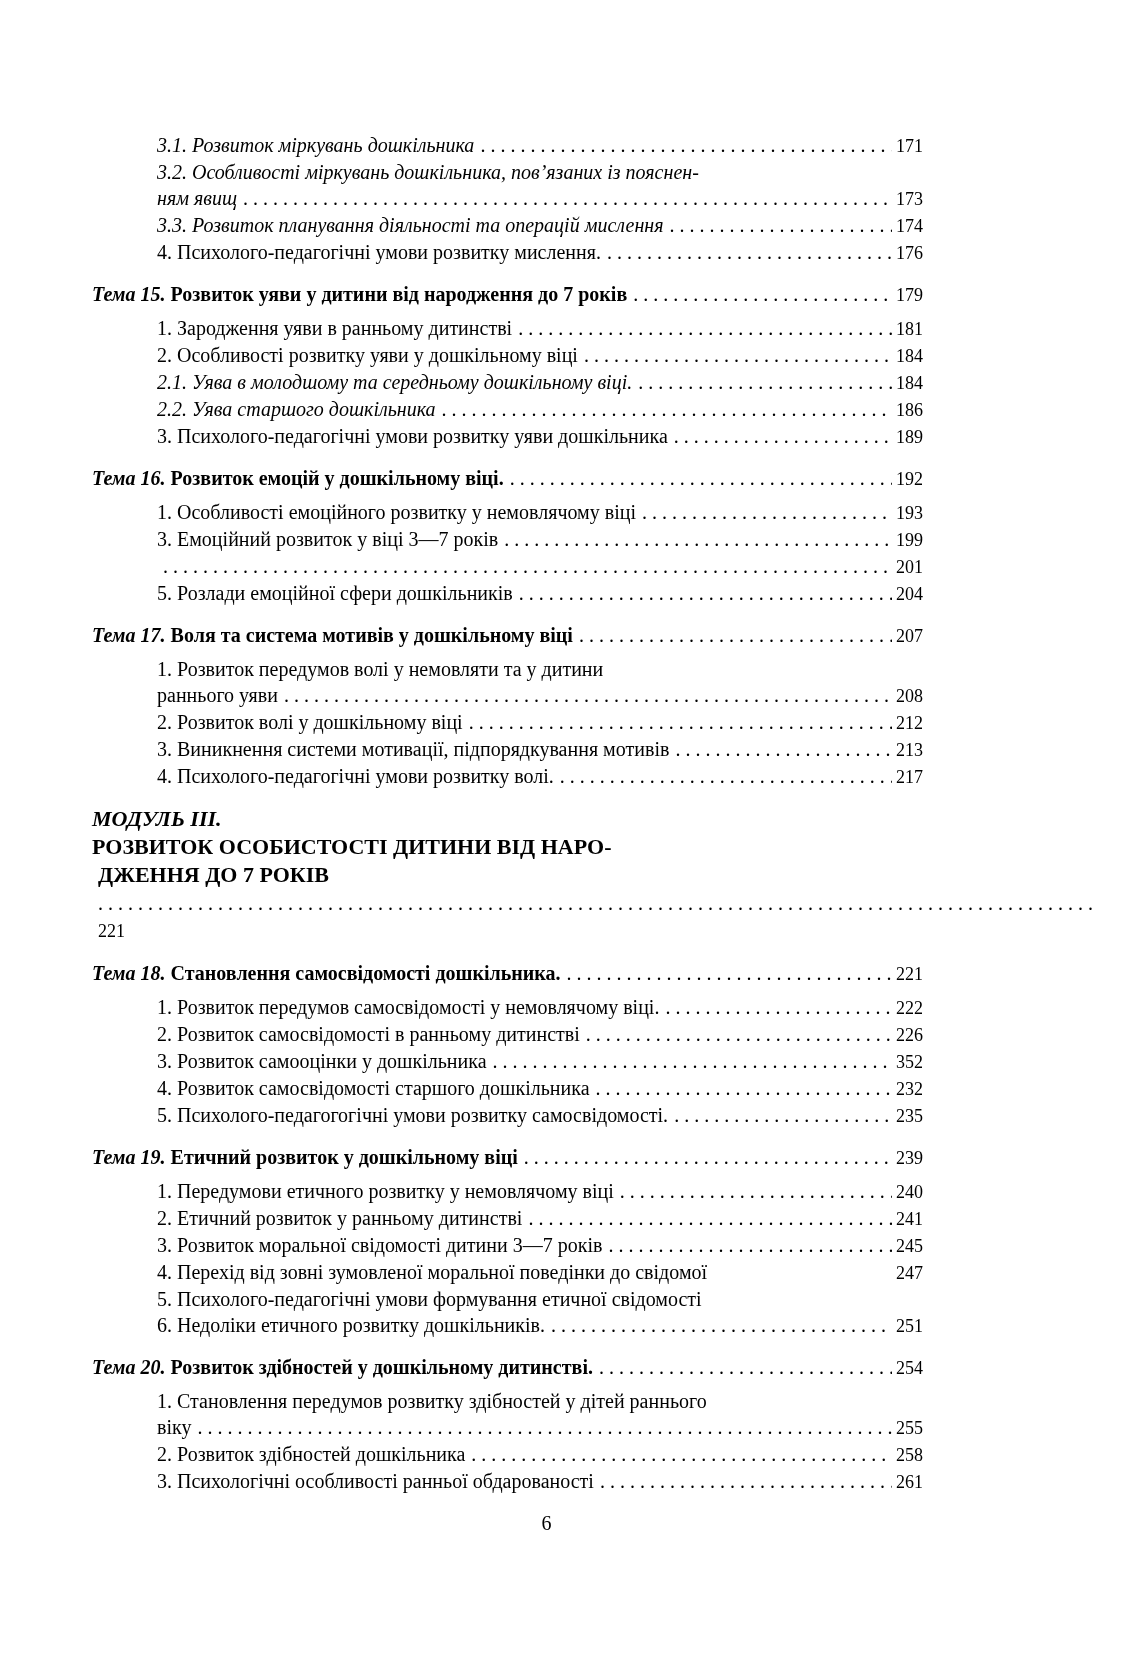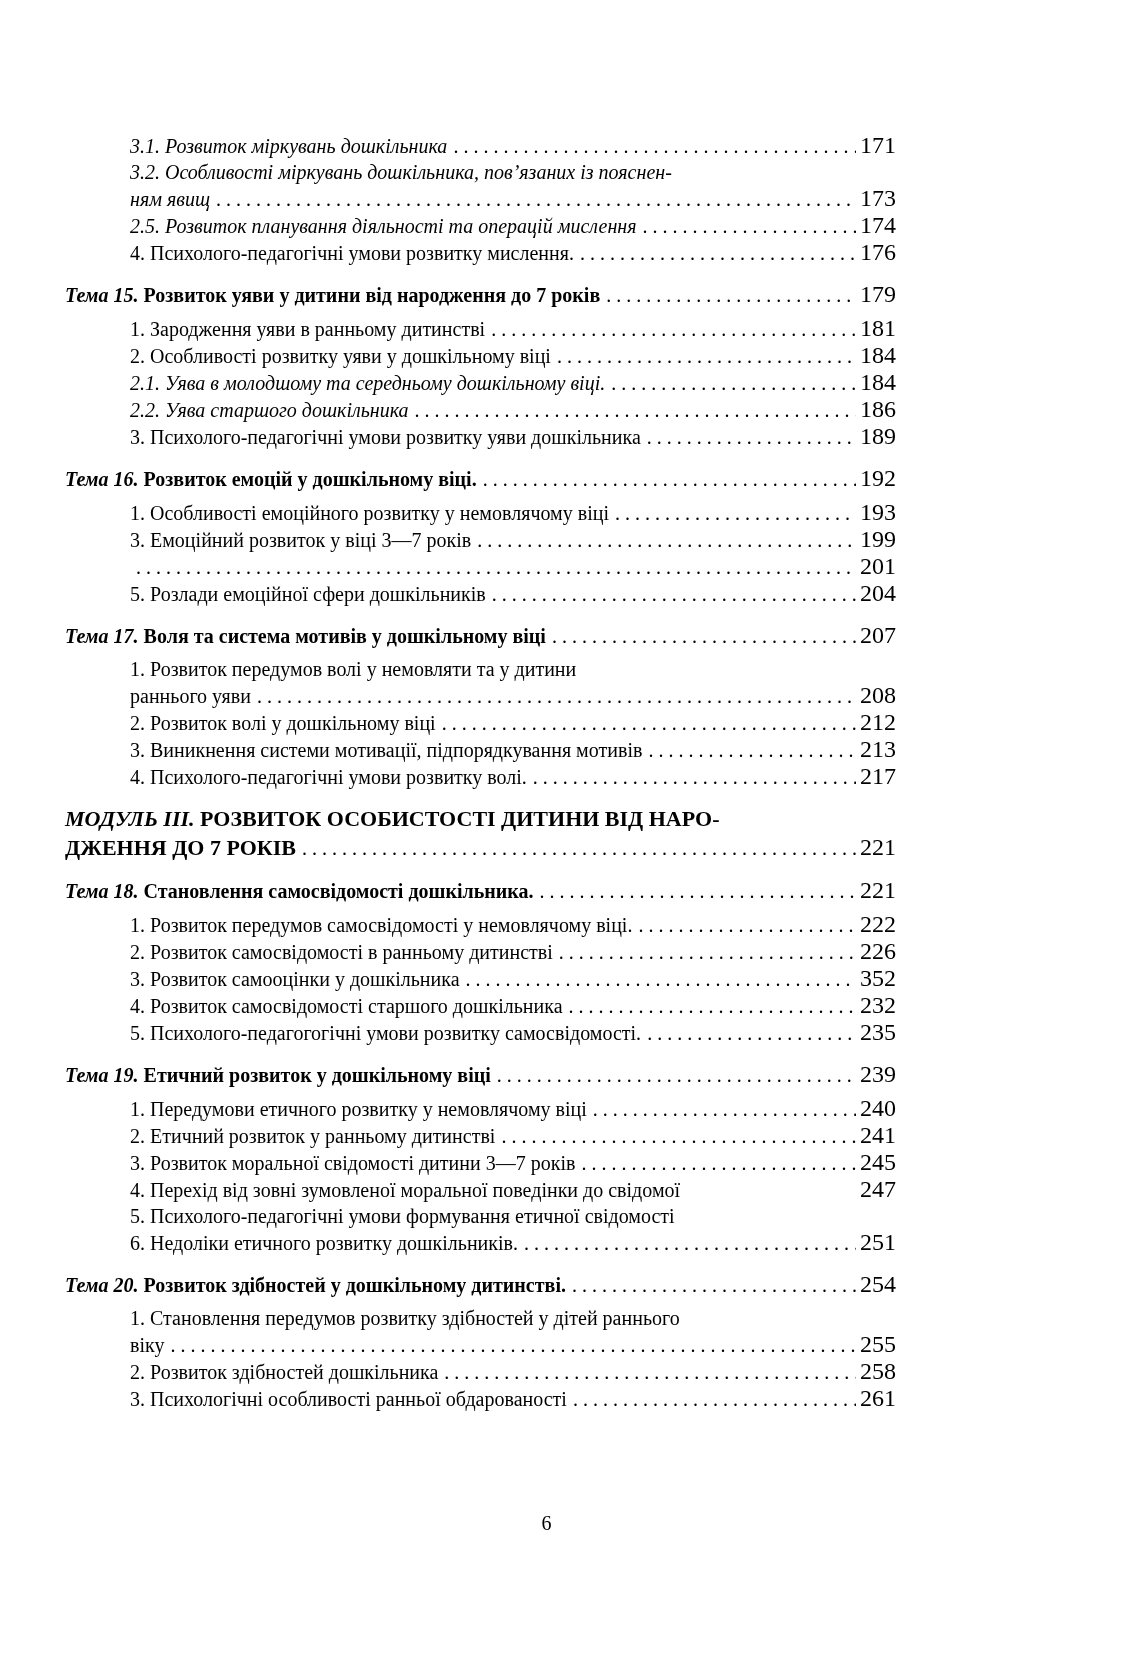--- a/index.html
+++ b/index.html
@@ -9,38 +9,38 @@
     background: #ffffff;
     color: #000000;
     font-family: "Liberation Serif", serif;
     font-size: 20px;
     position: relative;
     overflow: hidden;
   }
   .sheet {
     position: absolute;
     inset: 0;
-    padding: 132px 180px 0 65px;
+    padding: 132px 180px 0 92px;
     box-sizing: border-box;
   }
   .toc { width: 831px; }
   .block { margin-top: 15px; }
   .block:first-child { margin-top: 0; }
   .entry .line {
     display: flex;
     align-items: baseline;
     line-height: 26px;
   }
   .entry.item .line,
   .entry.subitem .line { padding-left: 65px; }
   .entry.subitem { font-style: italic; }
   .entry.theme, .entry.module { font-weight: bold; }
   .entry.theme { margin-bottom: 7px; }
   .entry.module { font-size: 22px; margin-bottom: 7px; }
-  .entry.module .line { line-height: 28px; }
+  .entry.module .line { line-height: 28px; flex-direction: column; }
   .entry .label { white-space: nowrap; }
   .entry.theme .label, .entry.module .label { font-style: italic; }
   .entry .text { white-space: nowrap; }
   .leader {
     flex: 1;
     overflow: hidden;
     white-space: nowrap;
     margin: 0 4px 0 6px;
     min-width: 10px;
     font-style: normal;
@@ -48,21 +48,21 @@
     font-size: 20px;
   }
   .leader::after {
     content: "....................................................................................................";
     letter-spacing: 5px;
   }
   .leader.nodots::after { content: ""; }
   .pageref {
     font-style: normal;
     font-weight: normal;
-    font-size: 24px;
+    font-size: 18px;
     white-space: nowrap;
   }
   .folio {
     position: absolute;
     top: 1510px;
     left: 131px;
     width: 831px;
     text-align: center;
     font-size: 20px;
     line-height: 26px;
@@ -86,21 +86,21 @@
             <span class="text">3.2. Особливості міркувань дошкільника, пов’язаних із пояснен-</span>
           </div>
           <div class="line">
             <span class="text">ням явищ</span>
             <span class="leader"></span>
             <span class="pageref">173</span>
           </div>
         </div>
         <div class="entry subitem">
           <div class="line">
-            <span class="text">2.5. Розвиток планування діяльності та операцій мислення</span>
+            <span class="text">3.3. Розвиток планування діяльності та операцій мислення</span>
             <span class="leader"></span>
             <span class="pageref">174</span>
           </div>
         </div>
         <div class="entry item">
           <div class="line">
             <span class="text">4. Психолого-педагогічні умови розвитку мислення.</span>
             <span class="leader"></span>
             <span class="pageref">176</span>
           </div>

